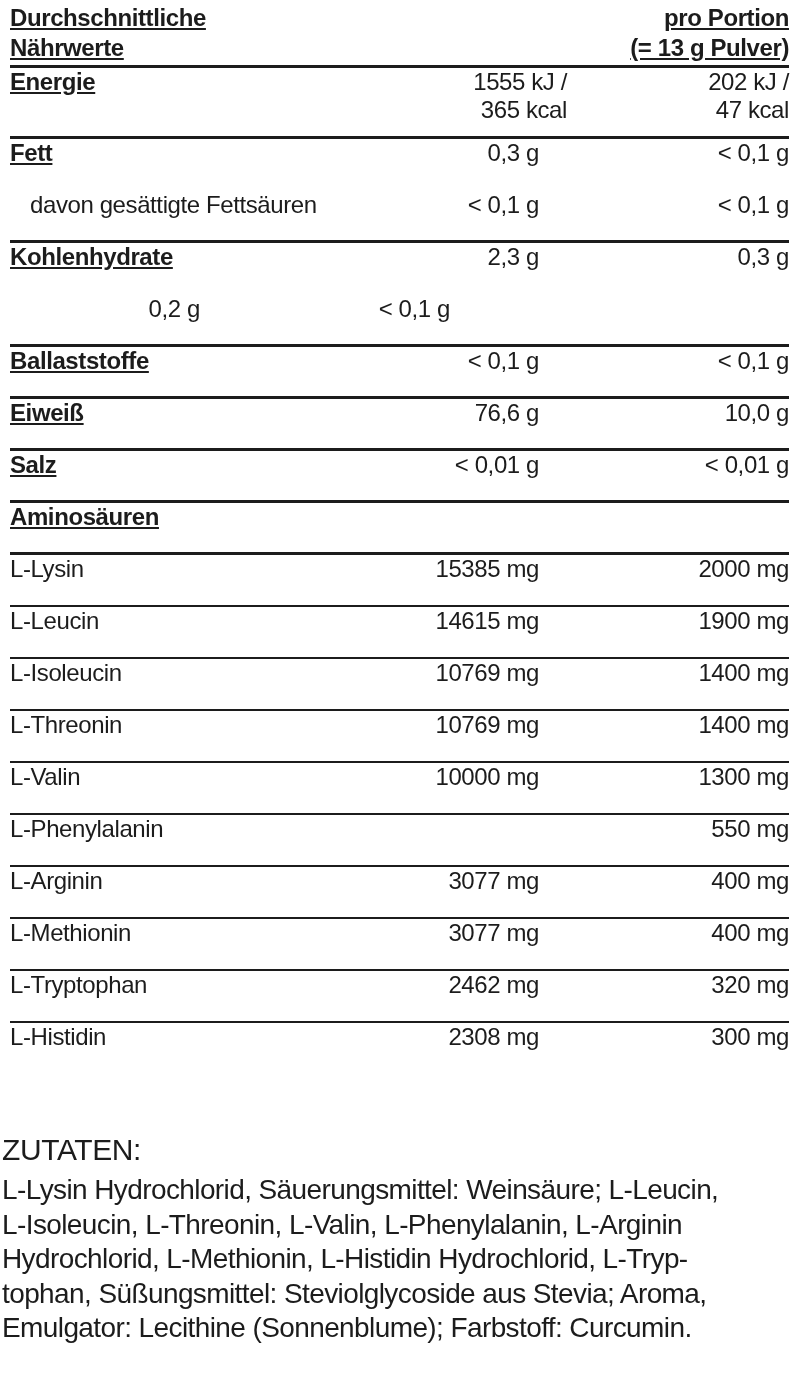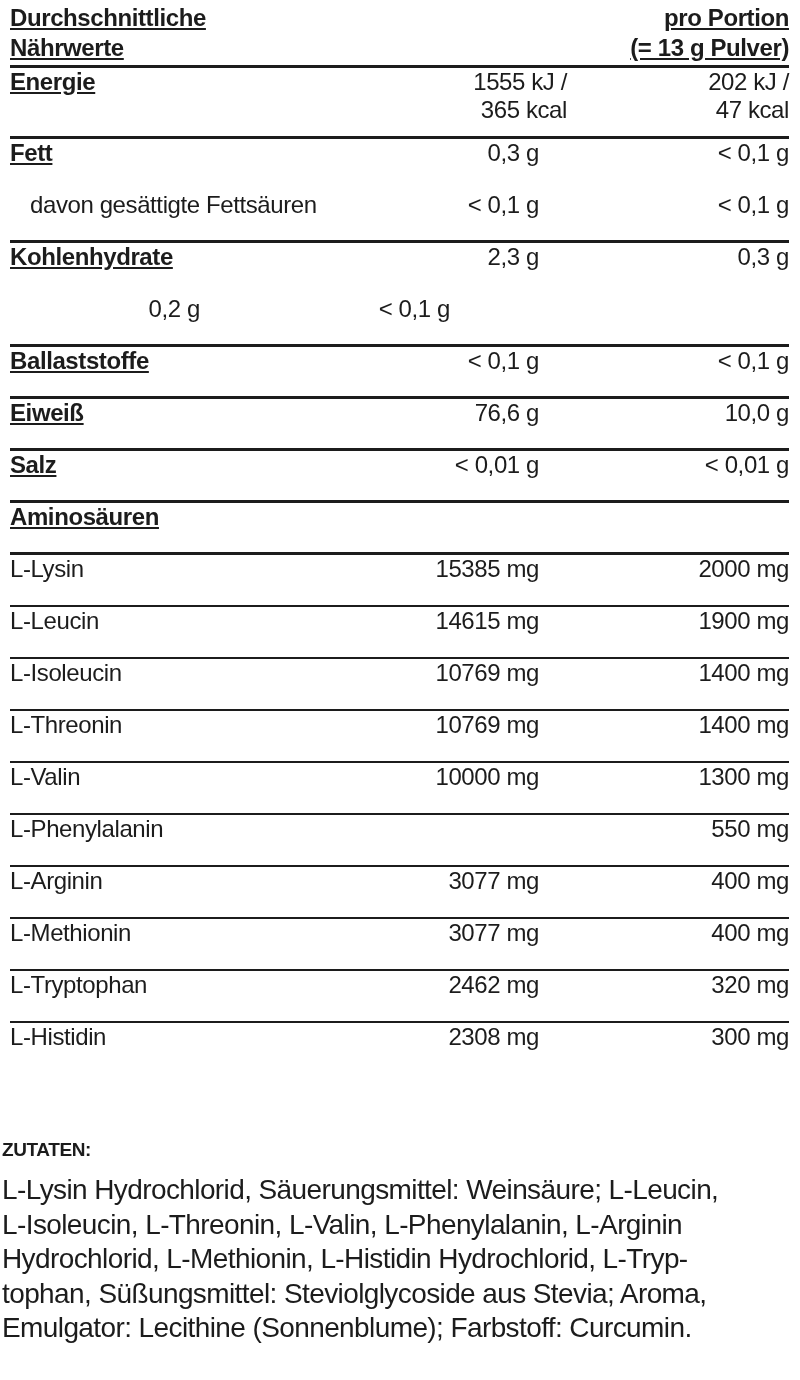--- a/index.html
+++ b/index.html
@@ -51,22 +51,22 @@
     text-align: right;
     white-space: pre-line;
   }
   .bold { font-weight: bold; text-decoration: underline; }
   .indent { padding-left: 20px; }
   .ingredients {
     margin-top: 58px;
     padding-left: 2px;
   }
   .ingredients-heading {
-    font-size: 19px;
-    font-weight: bold;
+    font-size: 30px;
+    font-weight: normal;
     line-height: 34px;
   }
   .ingredients-line {
     font-size: 28px;
     line-height: 34.5px;
     white-space: nowrap;
     letter-spacing: -0.6px;
   }
   .ingredients-body { margin-top: 6px; }
 </style>

